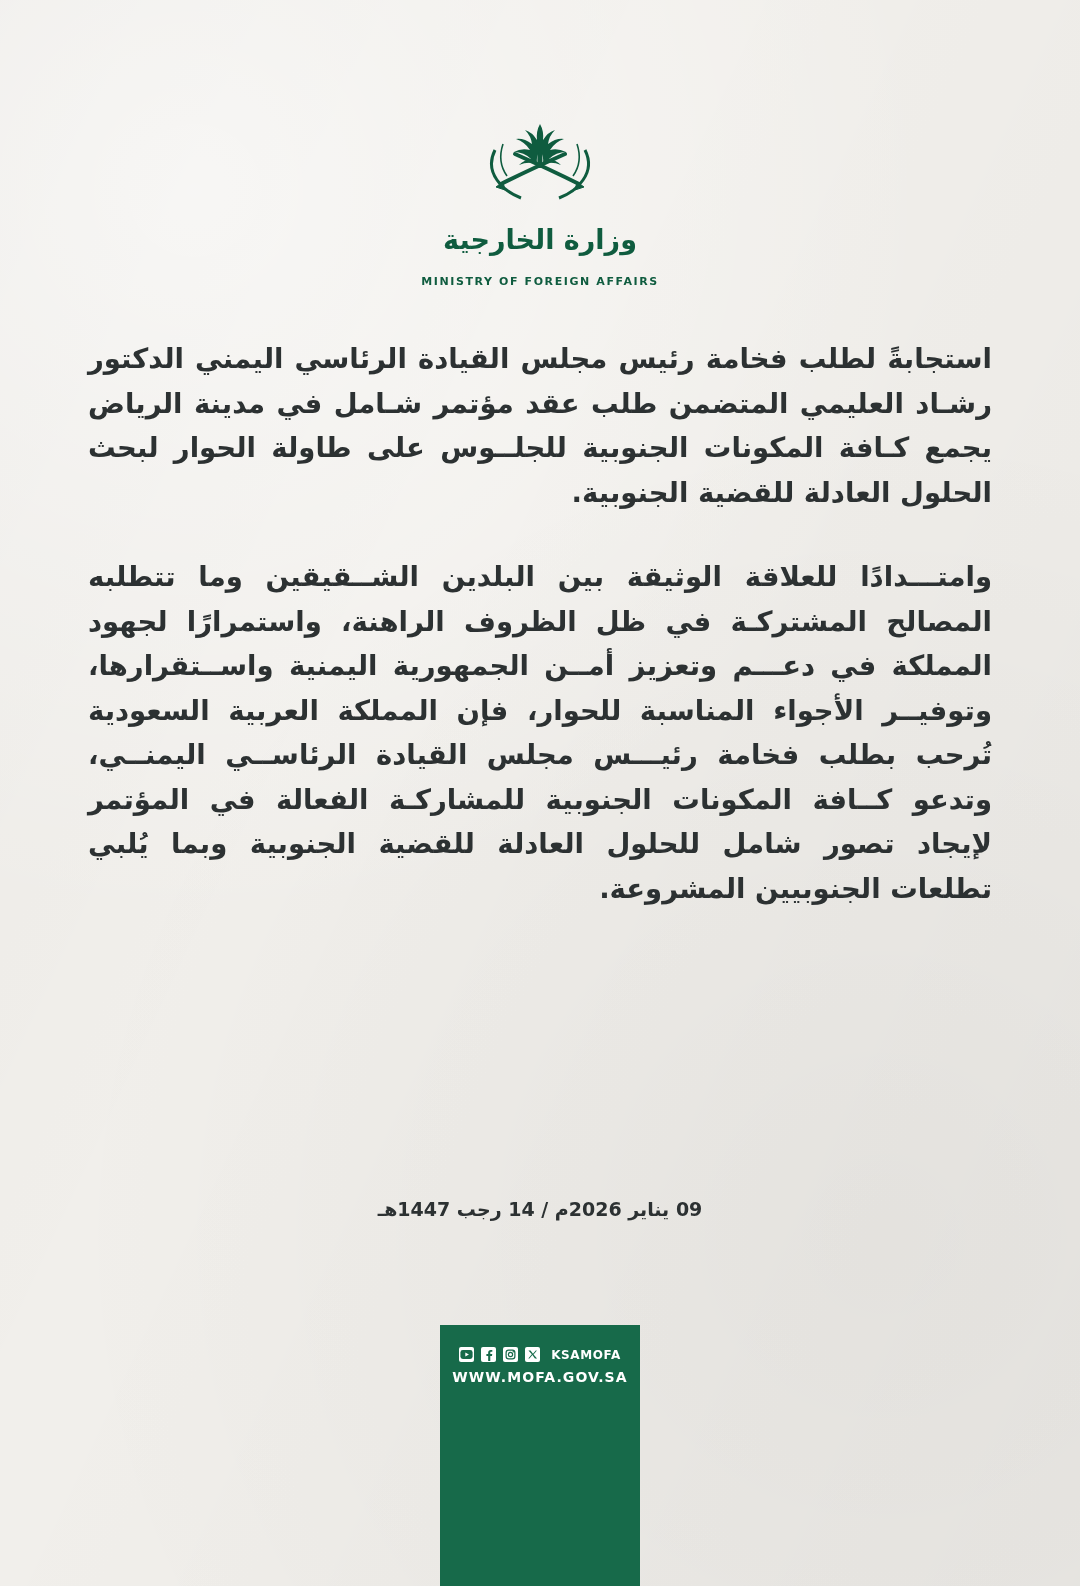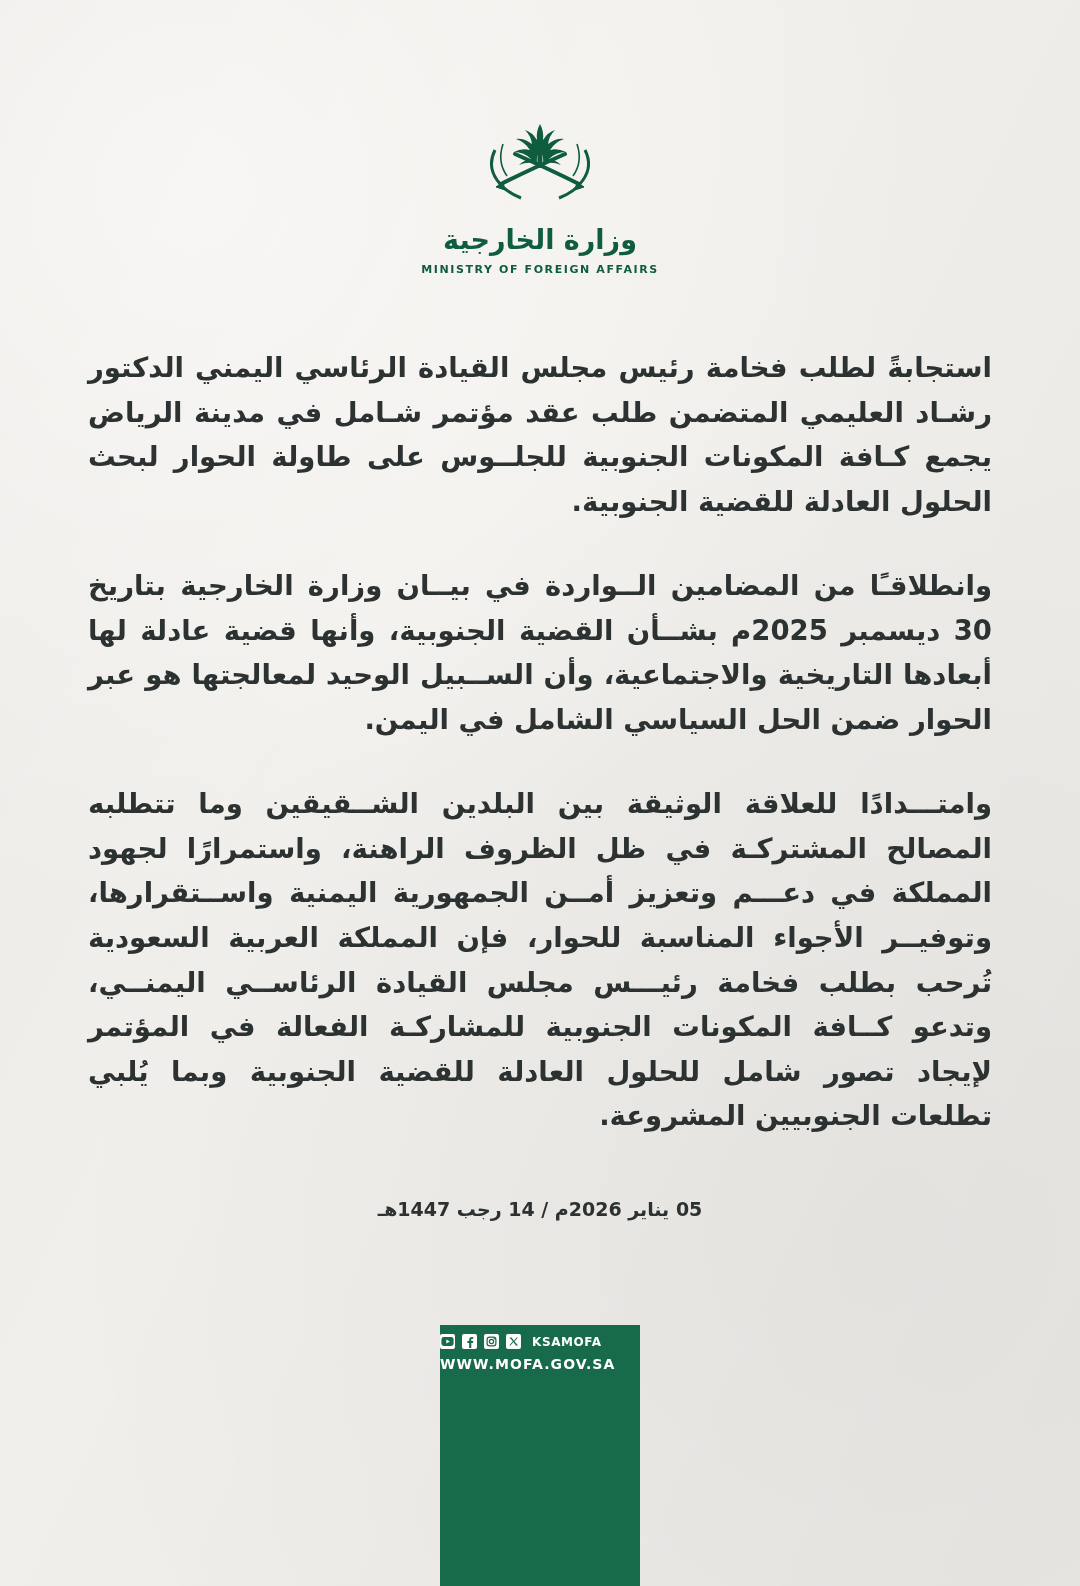--- a/index.html
+++ b/index.html
@@ -50,32 +50,32 @@
   }
   .ministry-ar {
     margin-top: 4px;
     font-size: 27px;
     font-weight: 700;
     color: #0f5c3f;
     letter-spacing: 0.5px;
     direction: rtl;
   }
   .ministry-en {
-    margin-top: 8px;
+    margin-top: 20px;
     font-size: 11px;
     font-weight: 700;
     color: #0f5c3f;
     letter-spacing: 1.6px;
     direction: ltr;
   }
 
   
   .content {
     position: absolute;
-    top: 345px;
+    top: 336px;
     right: 88px;
     left: 88px;
     direction: rtl;
     text-align: justify;
     text-align-last: right;
   }
   .para {
     font-size: 27.5px;
     line-height: 1.62;
     color: #2c3132;
@@ -106,24 +106,24 @@
   .footer-panel {
     position: absolute;
     left: 50%;
     transform: translateX(-50%);
     top: 1325px;
     width: 200px;
     height: 261px;
     background: #176a4a;
   }
   .footer-inner {
-    padding-top: 9px;
+    padding-top: 22px;
     display: flex;
     flex-direction: column;
-    align-items: flex-start;
+    align-items: center;
     gap: 7px;
     direction: ltr;
   }
   .social-row {
     display: flex;
     align-items: center;
     gap: 7px;
   }
   .social-ico {
     width: 15px;
@@ -180,26 +180,25 @@
           <path d="M59 14 q-4 7 -3 16 q-5 -8 -12 -10 q6 6 7 14 q-8 -6 -16 -5 q9 3 14 11 q-9 -2 -16 2 q10 0 17 7 q-7 1 -12 6 q9 -4 18 -1 q-1 -8 3 -14 q4 6 3 14 q9 -3 18 1 q-5 -5 -12 -6 q7 -7 17 -7 q-8 -4 -16 -2 q5 -8 14 -11 q-8 -1 -16 5 q1 -8 7 -14 q-7 2 -12 10 q1 -9 -3 -16z"></path>
         </g>
       </svg>
     </div>
     <div class="ministry-ar">وزارة الخارجية</div>
     <div class="ministry-en">MINISTRY OF FOREIGN AFFAIRS</div>
   </div>
 
   <div class="content">
     <p class="para">استجابةً لطلب فخامة رئيس مجلس القيادة الرئاسي اليمني الدكتور رشـاد العليمي المتضمن طلب عقد مؤتمر شـامل في مدينة الرياض يجمع كـافة المكونات الجنوبية للجلــوس على طاولة الحوار لبحث الحلول العادلة للقضية الجنوبية.</p>
-    <p class="para">وانطلاقـًا من المضامين الــواردة في بيــان وزارة الخارجية بتاريخ 30 ديسمبر 2025م بشــأن القضية الجنوبية، وأنها قضية عادلة لها أبعادها التاريخية والاجتماعية، وأن الســبيل الوحيد لمعالجتها هو عبر الحوار ضمن الحل السياسي الشامل في اليمن.</p>
     <p class="para">وامتـــدادًا للعلاقة الوثيقة بين البلدين الشــقيقين وما تتطلبه المصالح المشتركـة في ظل الظروف الراهنة، واستمرارًا لجهود المملكة في دعـــم وتعزيز أمــن الجمهورية اليمنية واســتقرارها، وتوفيــر الأجواء المناسبة للحوار، فإن المملكة العربية السعودية تُرحب بطلب فخامة رئيـــس مجلس القيادة الرئاســي اليمنــي، وتدعو كــافة المكونات الجنوبية للمشاركـة الفعالة في المؤتمر لإيجاد تصور شامل للحلول العادلة للقضية الجنوبية وبما يُلبي تطلعات الجنوبيين المشروعة.</p>
   </div>
 
   <div class="signature">
-    <div class="sig-line">05 يناير 2026م / 14 رجب 1447هـ</div>
+    <div class="sig-line">09 يناير 2026م / 14 رجب 1447هـ</div>
   </div>
 
   <div class="footer-panel">
     <div class="footer-inner">
       <div class="social-row">
         <span class="social-ico">
           <svg viewBox="0 0 16 16" width="13" height="13">
               <rect x="0.5" y="2.5" width="15" height="11" rx="3" fill="#176a4a"></rect>
               <polygon points="6.5,5.5 11,8 6.5,10.5" fill="#ffffff"></polygon>
             </svg>

